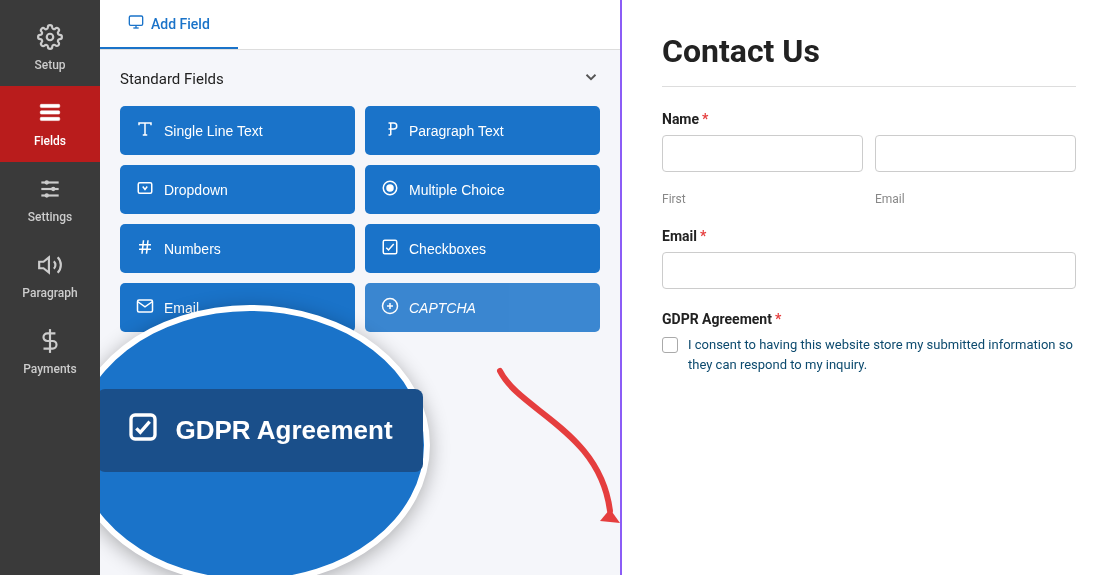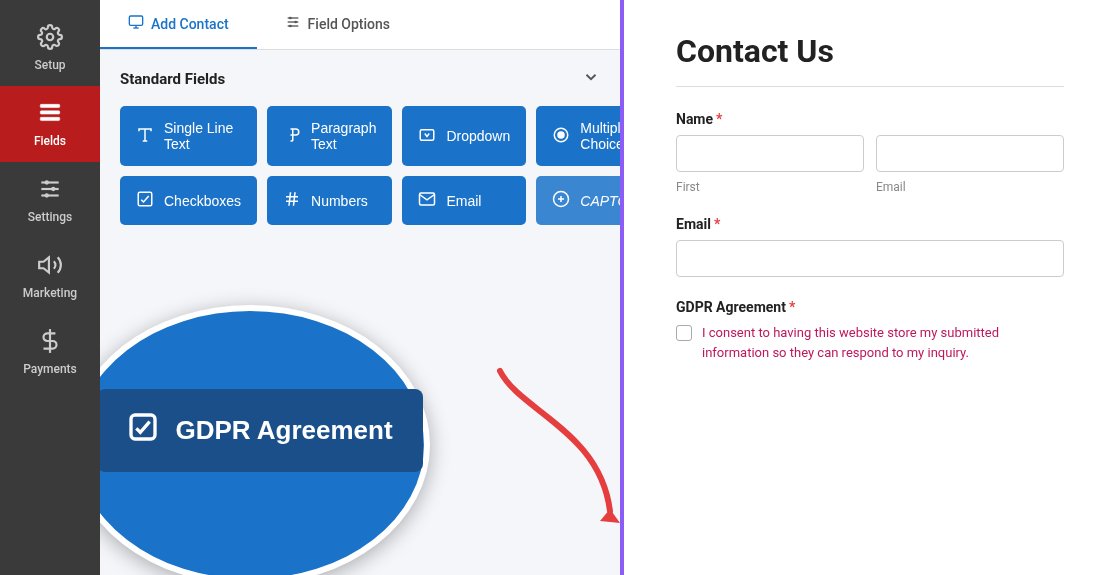--- a/index.html
+++ b/index.html
@@ -87,27 +87,27 @@
     .fields-content {
       padding: 18px 20px;
       overflow-y: auto;
       flex: 1;
     }
     .section-header {
       display: flex;
       justify-content: space-between;
       align-items: center;
       font-size: 15px;
-      font-weight: 700;
+      font-weight: 400;
       color: #222;
       margin-bottom: 16px;
     }
     .fields-grid {
       display: grid;
-      grid-template-columns: 1fr 1fr 1fr 1fr;
+      grid-template-columns: 1fr 1fr;
       gap: 10px;
       margin-bottom: 10px;
     }
     .field-btn {
       background: #1a73c9;
       color: #fff;
       border: none;
       border-radius: 5px;
       padding: 14px 16px;
       font-size: 14px;
@@ -159,23 +159,23 @@
     }
     .gdpr-btn-large svg {
       width: 32px; height: 32px;
       flex-shrink: 0;
     }
 
     
     .preview-panel {
       flex: 1;
       background: #fff;
-      padding: 32px 52px;
+      padding: 32px 40px;
       overflow-y: auto;
-      border-left: 4px solid #8b5cf6;
+      border-left: 2px solid #8b5cf6;
     }
     .form-title {
       font-size: 32px;
       font-weight: 700;
       color: #222;
       margin-bottom: 16px;
     }
     .form-divider {
       border: none;
       border-top: 1px solid #ddd;
@@ -198,21 +198,21 @@
       font-size: 14px;
     }
     .form-input-row {
       display: flex;
       gap: 12px;
     }
     .form-input-wrapper {
       display: flex;
       flex-direction: column;
       flex: 1;
-      gap: 8px;
+      gap: 20px;
     }
     .form-input {
       border: 1px solid #ccc;
       border-radius: 4px;
       padding: 10px 12px;
       font-size: 13px;
       color: #333;
       background: #fff;
       width: 100%;
     }
@@ -239,21 +239,21 @@
       width: 16px;
       height: 16px;
       border: 1px solid #aaa;
       border-radius: 3px;
       background: #fff;
       flex-shrink: 0;
       margin-top: 2px;
     }
     .gdpr-consent-text {
       font-size: 13px;
-      color: #be185d;
+      color: #0c4a6e;
       line-height: 1.5;
     }
 
     
     .red-arrow {
       position: absolute;
       bottom: 40px;
       left: 380px;
       z-index: 20;
       pointer-events: none;
@@ -296,21 +296,21 @@
     <span class="sidebar-item-label">Settings</span>
   </div>
   <div class="sidebar-item">
     <span>
       <svg viewBox="0 0 24 24" fill="none" stroke="#ccc" stroke-width="2">
         <polygon points="11 5 6 9 2 9 2 15 6 15 11 19 11 5"></polygon>
         <path d="M19.07 4.93a10 10 0 010 14.14"></path>
         <path d="M15.54 8.46a5 5 0 010 7.07"></path>
       </svg>
     </span>
-    <span class="sidebar-item-label">Marketing</span>
+    <span class="sidebar-item-label">Paragraph</span>
   </div>
   <div class="sidebar-item">
     <span>
       <svg viewBox="0 0 24 24" fill="none" stroke="#ccc" stroke-width="2">
         <line x1="12" y1="1" x2="12" y2="23"></line>
         <path d="M17 5H9.5a3.5 3.5 0 000 7h5a3.5 3.5 0 010 7H6"></path>
       </svg>
     </span>
     <span class="sidebar-item-label">Payments</span>
   </div>
@@ -320,34 +320,21 @@
 
   <div class="tabs">
     <div class="tab active">
       <span>
         <svg viewBox="0 0 24 24" fill="none" stroke="#1a73c9" stroke-width="2">
           <rect x="2" y="3" width="20" height="14" rx="2"></rect>
           <line x1="8" y1="21" x2="16" y2="21"></line>
           <line x1="12" y1="17" x2="12" y2="21"></line>
         </svg>
       </span>
-      <span>Add Contact</span>
-    </div>
-    <div class="tab">
-      <span>
-        <svg viewBox="0 0 24 24" fill="none" stroke="#555" stroke-width="2">
-          <line x1="4" y1="6" x2="20" y2="6"></line>
-          <line x1="4" y1="12" x2="20" y2="12"></line>
-          <line x1="4" y1="18" x2="20" y2="18"></line>
-          <circle cx="8" cy="6" r="2" fill="#555" stroke="none"></circle>
-          <circle cx="16" cy="12" r="2" fill="#555" stroke="none"></circle>
-          <circle cx="8" cy="18" r="2" fill="#555" stroke="none"></circle>
-        </svg>
-      </span>
-      <span>Field Options</span>
+      <span>Add Field</span>
     </div>
   </div>
 
   <div class="fields-content">
     <div class="section-header">
       <span>Standard Fields</span>
       <span>
         <svg viewBox="0 0 24 24" fill="none" stroke="#555" stroke-width="2.5" width="18" height="18">
           <polyline points="6 9 12 15 18 9"></polyline>
         </svg>
@@ -392,37 +379,37 @@
             <circle cx="12" cy="12" r="9"></circle>
             <circle cx="12" cy="12" r="4" fill="#fff"></circle>
           </svg>
         </span>
         <span>Multiple Choice</span>
       </button>
 
       <button class="field-btn">
         <span>
           <svg viewBox="0 0 24 24" fill="none" stroke="#fff" stroke-width="2">
-            <rect x="3" y="3" width="18" height="18" rx="2"></rect>
-            <polyline points="7 13 10 16 17 8"></polyline>
-          </svg>
-        </span>
-        <span>Checkboxes</span>
-      </button>
-
-      <button class="field-btn">
-        <span>
-          <svg viewBox="0 0 24 24" fill="none" stroke="#fff" stroke-width="2">
             <line x1="4" y1="9" x2="20" y2="9"></line>
             <line x1="4" y1="15" x2="20" y2="15"></line>
             <line x1="10" y1="3" x2="8" y2="21"></line>
             <line x1="16" y1="3" x2="14" y2="21"></line>
           </svg>
         </span>
         <span>Numbers</span>
+      </button>
+
+      <button class="field-btn">
+        <span>
+          <svg viewBox="0 0 24 24" fill="none" stroke="#fff" stroke-width="2">
+            <rect x="3" y="3" width="18" height="18" rx="2"></rect>
+            <polyline points="7 13 10 16 17 8"></polyline>
+          </svg>
+        </span>
+        <span>Checkboxes</span>
       </button>
 
       <button class="field-btn">
         <span>
           <svg viewBox="0 0 24 24" fill="none" stroke="#fff" stroke-width="2">
             <path d="M4 4h16c1.1 0 2 .9 2 2v12c0 1.1-.9 2-2 2H4c-1.1 0-2-.9-2-2V6c0-1.1.9-2 2-2z"></path>
             <polyline points="22 6 12 13 2 6"></polyline>
           </svg>
         </span>
         <span>Email</span>

